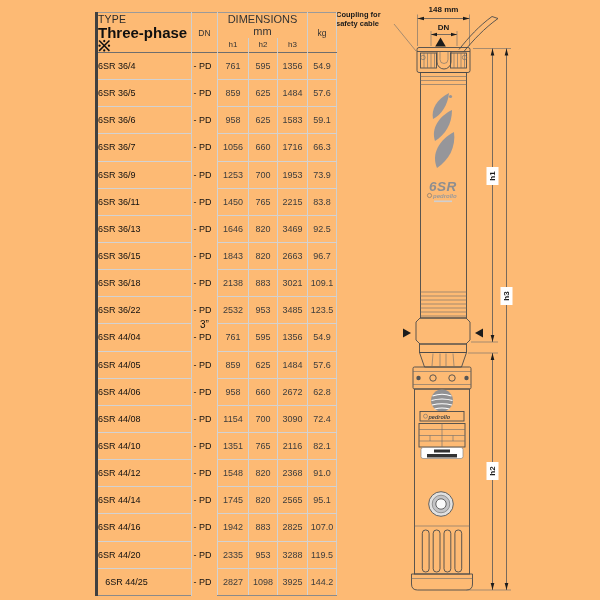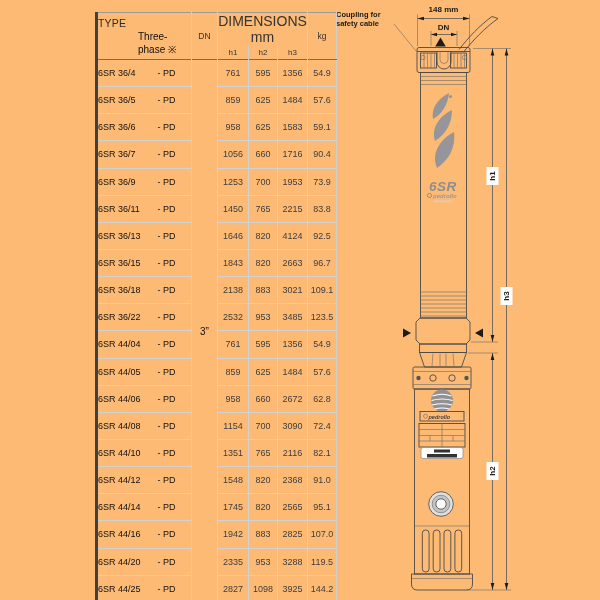--- a/index.html
+++ b/index.html
@@ -6,31 +6,31 @@
   #page{position:relative;width:600px;height:600px;background:#fdba74;overflow:hidden;
         font-family:"Liberation Sans",sans-serif;}
   
   #table-wrap{position:absolute;left:95px;top:12px;width:240px;}
   table.spec{border-collapse:collapse;table-layout:fixed;width:240px;
              border-top:1px solid #9a9a9a;border-left:3px solid #404040;border-right:1px solid #cfcfcf;}
   table.spec td,table.spec th{padding:0;margin:0;font-weight:normal;}
   thead th{vertical-align:middle;}
   .h-type{ text-align:left;padding-left:7px;height:32px;}
   .h-type .l1{display:block;font-size:10.5px;color:#2b2b2b;line-height:13px;letter-spacing:.2px;}
-  .h-type .l2{display:block;font-size:10px;color:#0f0f0f;font-weight:normal;line-height:13px;margin-left:40px;}
+  .h-type .l2{display:block;font-size:15px;color:#0f0f0f;font-weight:bold;line-height:13px;}
   .h-dn,.h-kg{font-size:8.5px;color:#333;text-align:center;border-left:1px solid #cfcfcf;}
-  .h-dim{font-size:14px;color:#333;text-align:center;height:16px;border-left:1px solid #cfcfcf;}
+  .h-dim{font-size:11px;color:#333;text-align:center;height:16px;border-left:1px solid #cfcfcf;}
   .h-sub{font-size:8px;color:#333;text-align:center;height:14px;border-left:1px solid #cfcfcf;}
   thead tr.r2 th:first-child{border-left:1px solid #cfcfcf;}
   thead{border-bottom:1px solid #6e6e6e;}
   tbody td{height:26.15px;border-bottom:1px solid #d2d2d2;}
-  tbody tr:last-child td{border-bottom:1px solid #8a8a8a;}
+  tbody tr:last-child td{border-bottom:1px solid #8a8a8a;text-align:center;}
   td.c-type{padding-left:7px;font-size:9px;font-weight:bold;color:#101010;white-space:nowrap;}
   td.c-type .t-name{display:inline-block;width:57px;}
-  td.c-type .t-suf{display:inline-block;}
+  td.c-type .t-suf{display:inline-block;margin-left:36px;}
   td.c-num{text-align:center;font-size:9px;color:#3d3d3d;border-left:1px solid #d2d2d2;}
   td.dn-cell{border-left:1px solid #cfcfcf;border-bottom:none;text-align:center;
              font-size:10px;font-weight:bold;color:#0f0f0f;vertical-align:middle;}
   
   svg text{font-family:"Liberation Sans",sans-serif;}
   .dim-t{font-size:8px;font-weight:bold;fill:#1a1a1a;}
   .note-t{font-size:7.5px;font-weight:bold;fill:#1a1a1a;}
   .ln{stroke:#4b4b4b;stroke-width:.9;fill:none;}
   .thin{stroke:#6b6b6b;stroke-width:.6;fill:none;}
   .dimln{stroke:#555;stroke-width:.8;fill:none;}
@@ -290,21 +290,21 @@
       <td class="c-num">59.1</td>
     </tr>
           <tr>
       <td class="c-type">
         <span class="t-name">6SR 36/7</span>
         <span class="t-suf">- PD</span>
       </td>
       <td class="c-num">1056</td>
       <td class="c-num">660</td>
       <td class="c-num">1716</td>
-      <td class="c-num">90.4</td>
+      <td class="c-num">66.3</td>
     </tr>
           <tr>
       <td class="c-type">
         <span class="t-name">6SR 36/9</span>
         <span class="t-suf">- PD</span>
       </td>
       <td class="c-num">1253</td>
       <td class="c-num">700</td>
       <td class="c-num">1953</td>
       <td class="c-num">73.9</td>
@@ -319,21 +319,21 @@
       <td class="c-num">2215</td>
       <td class="c-num">83.8</td>
     </tr>
           <tr>
       <td class="c-type">
         <span class="t-name">6SR 36/13</span>
         <span class="t-suf">- PD</span>
       </td>
       <td class="c-num">1646</td>
       <td class="c-num">820</td>
-      <td class="c-num">4124</td>
+      <td class="c-num">3469</td>
       <td class="c-num">92.5</td>
     </tr>
           <tr>
       <td class="c-type">
         <span class="t-name">6SR 36/15</span>
         <span class="t-suf">- PD</span>
       </td>
       <td class="c-num">1843</td>
       <td class="c-num">820</td>
       <td class="c-num">2663</td>

